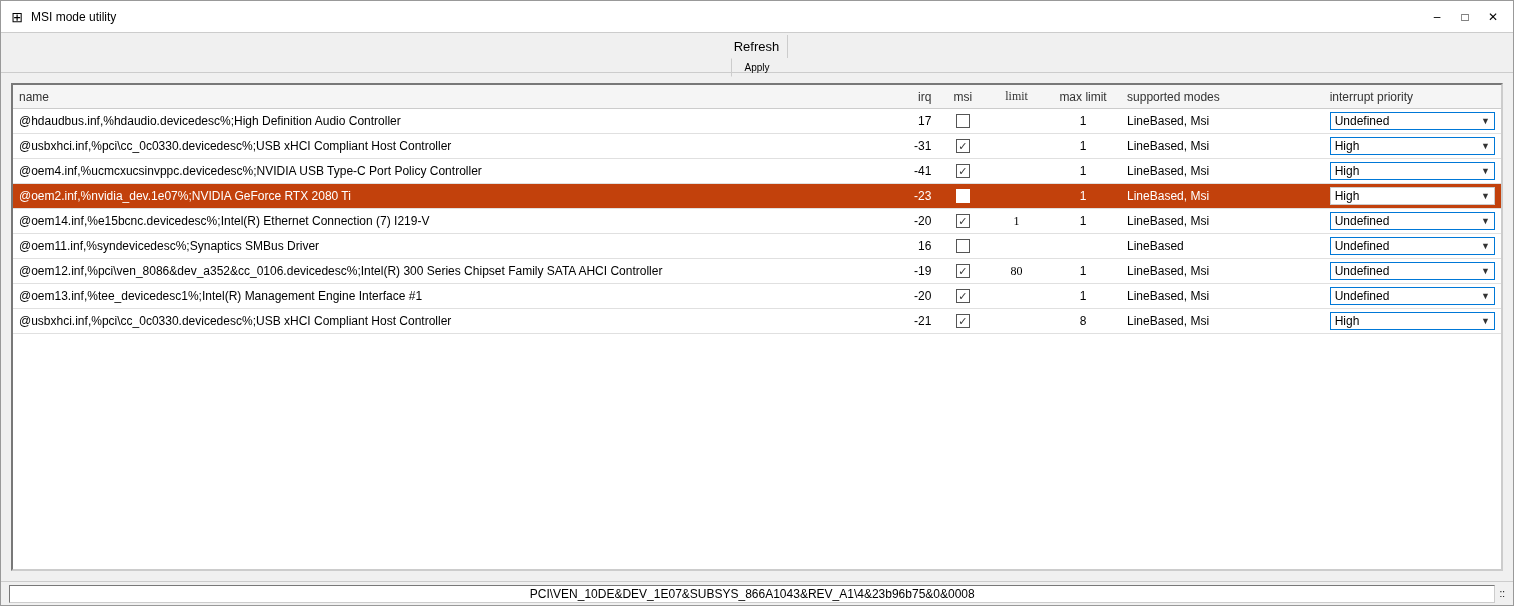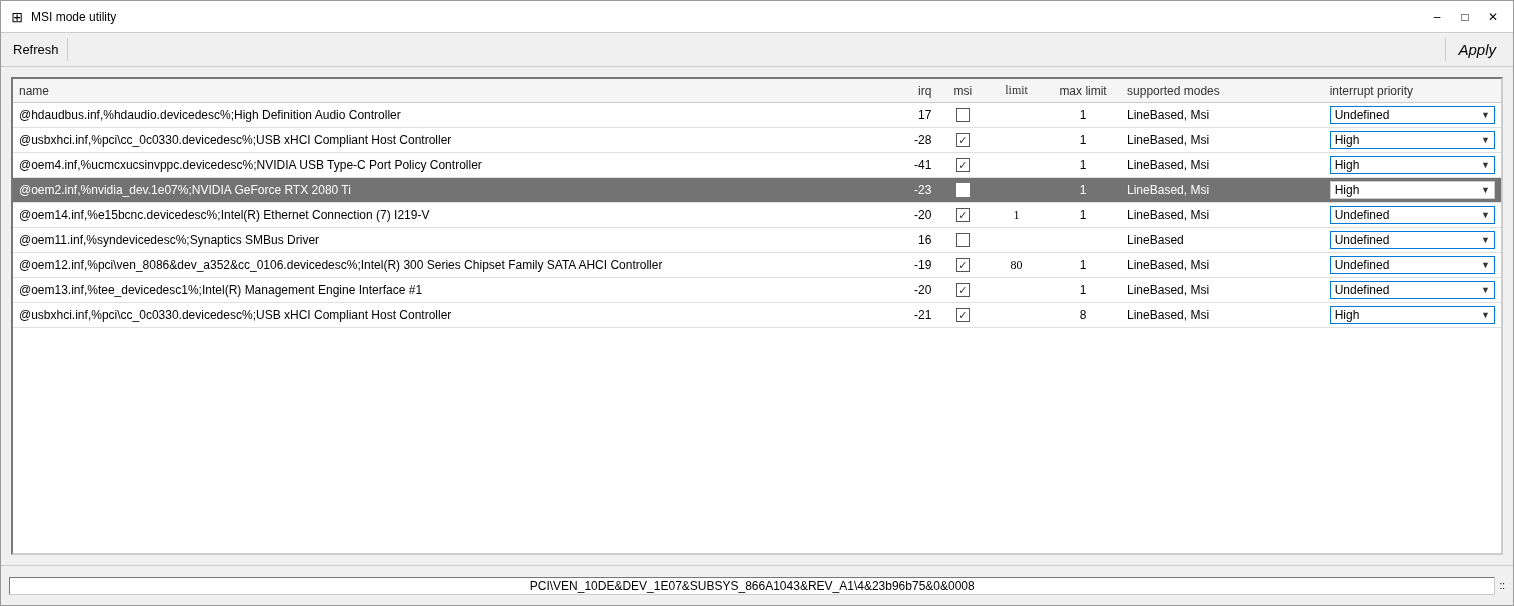--- a/index.html
+++ b/index.html
@@ -50,42 +50,42 @@
       align-items: center;
       justify-content: center;
     }
     .toolbar {
       background: #f0f0f0;
       display: flex;
       align-items: center;
       justify-content: space-between;
       padding: 2px 4px;
       border-bottom: 1px solid #ccc;
-      height: 34px;
+      height: 40px;
+      flex-direction: column;
     }
     .toolbar-left {
       display: flex;
       align-items: center;
     }
     .toolbar-refresh-btn {
       background: transparent;
       border: none;
       padding: 4px 8px;
       cursor: pointer;
       font-size: 13px;
       border-right: 1px solid #ccc;
     }
     .toolbar-apply-btn {
       background: transparent;
       border: 1px solid transparent;
       padding: 3px 12px;
       cursor: pointer;
-      font-size: 15px;
+      font-size: 10px;
       border-left: 1px solid #ccc;
-      font-style: italic;
     }
     .main-content {
       flex: 1;
       display: flex;
       flex-direction: column;
       overflow: hidden;
       background: #fff;
       border: 2px inset #ccc;
       margin: 10px;
     }
@@ -109,21 +109,21 @@
       font-weight: normal;
       color: #333;
       border-right: 0px solid #ddd;
       white-space: nowrap;
       overflow: hidden;
     }
     tbody tr {
       border-bottom: 1px solid #e0e0e0;
     }
     tbody tr.selected {
-      background: #737373;
+      background: #c2410c;
       color: white;
     }
     tbody tr.selected td { color: white; }
     tbody td {
       padding: 3px 6px;
       white-space: nowrap;
       overflow: hidden;
       text-overflow: ellipsis;
       vertical-align: middle;
     }
@@ -176,21 +176,21 @@
     }
     .selected .priority-select {
       border-color: #ccc;
     }
     .status-bar {
       background: #f0f0f0;
       border-top: 1px solid #ccc;
       padding: 3px 8px;
       font-size: 12px;
       text-align: center;
-      height: 40px;
+      height: 24px;
       display: flex;
       align-items: center;
       justify-content: center;
     }
     .status-bar-inner {
       background: white;
       border: 1px inset #ccc;
       padding: 1px 8px;
       flex: 1;
       text-align: center;
@@ -248,21 +248,21 @@
             <td class="col-supported">LineBased, Msi</td>
             <td class="col-priority">
               <div class="priority-select">
                 <span>Undefined</span>
                 <span class="arrow">▼</span>
               </div>
             </td>
           </tr>
           <tr>
             <td class="col-name" style="overflow: hidden; text-overflow: ellipsis;">@usbxhci.inf,%pci\cc_0c0330.devicedesc%;USB xHCI Compliant Host Controller</td>
-            <td class="col-irq" style="text-align: right;">-28</td>
+            <td class="col-irq" style="text-align: right;">-31</td>
             <td class="col-msi">
               <div class="checkbox-cell">
                 <span class="cb checked"></span>
               </div>
             </td>
             <td class="col-limit"></td>
             <td class="col-maxlimit">1</td>
             <td class="col-supported">LineBased, Msi</td>
             <td class="col-priority">
               <div class="priority-select">

